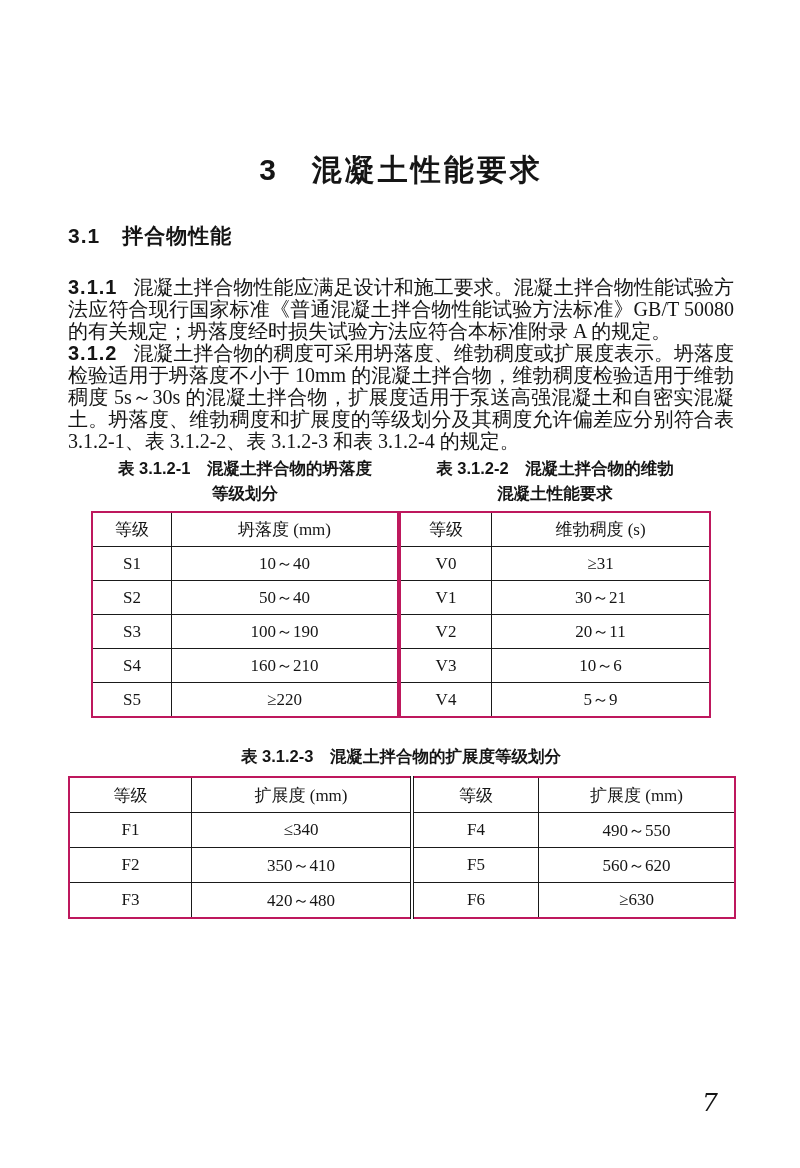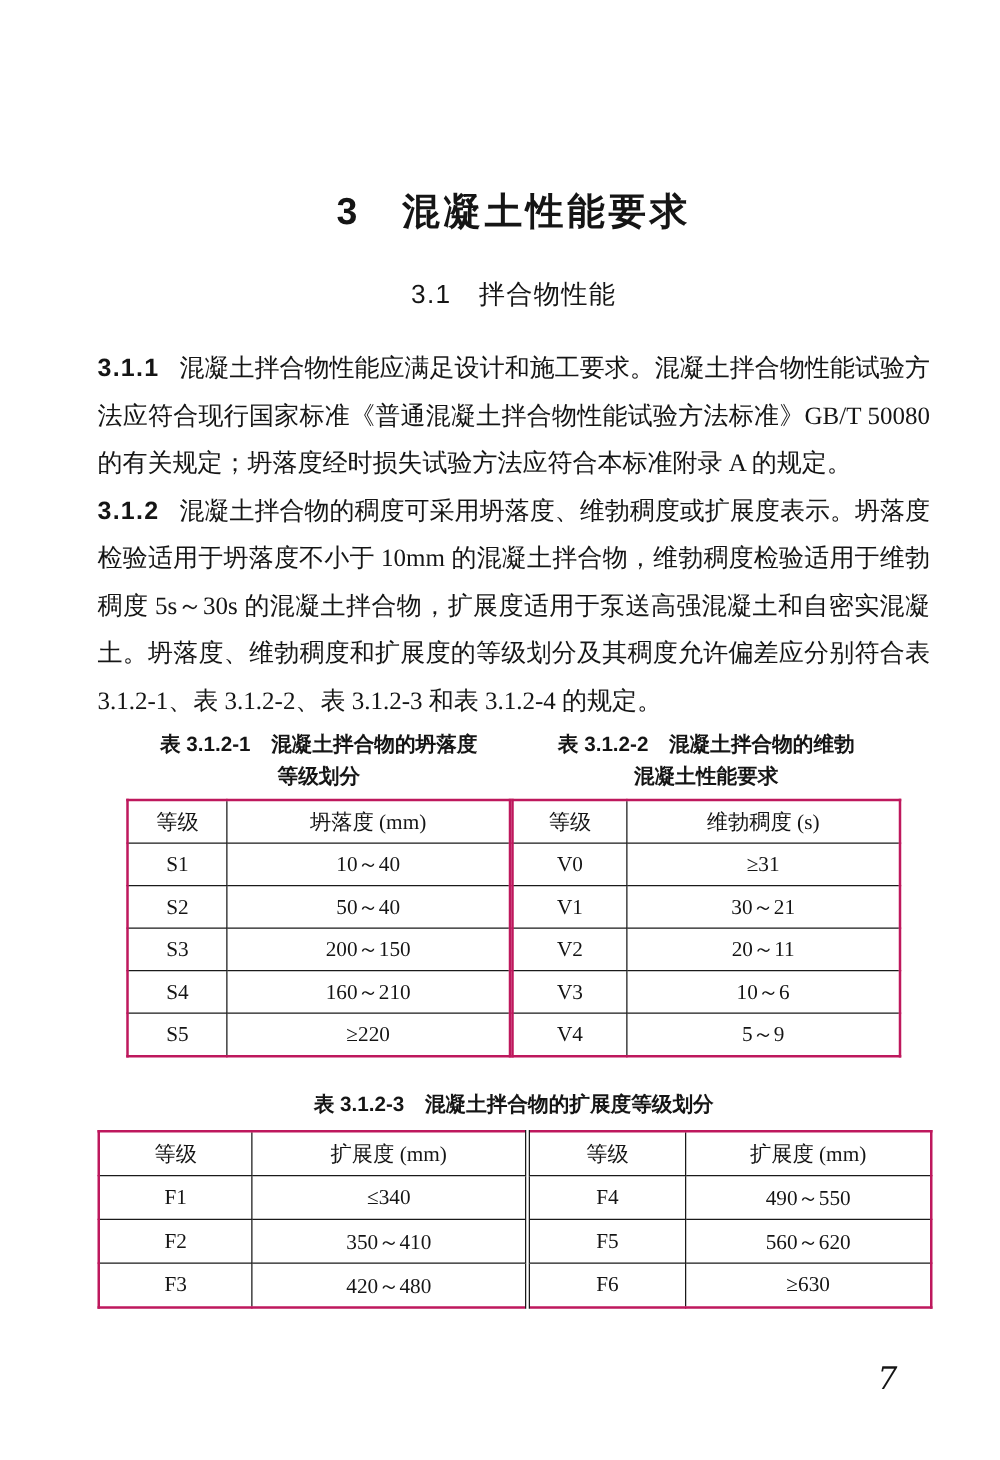--- a/index.html
+++ b/index.html
@@ -4,38 +4,37 @@
 <style>
   html,body{margin:0;padding:0;background:#ffffff;}
   .page{
     position:relative;
     width:800px;height:1168px;
     background:#ffffff;
     color:#151515;
     font-family:"Liberation Serif", serif;
     overflow:hidden;
   }
-  .content{position:absolute;left:78px;top:0;width:666px;}
+  .content{position:absolute;left:68px;top:0;width:666px;}
   h1.chapter-title{
     margin:150px 0 0 0;
     text-align:center;
     font-family:"Liberation Sans", sans-serif;
     font-size:30px;line-height:40px;
     font-weight:bold;letter-spacing:3px;
   }
   h2.section-heading{
     margin:32px 0 0 0;
-    text-align:center;
     font-family:"Liberation Sans", sans-serif;
     font-size:21px;line-height:28px;
-    font-weight:normal;letter-spacing:1px;
+    font-weight:bold;letter-spacing:1px;
   }
   p.body-para{
     margin:0;
-    font-size:20px;line-height:38px;
+    font-size:20px;line-height:22px;
     text-align:justify;
     text-justify:inter-ideograph;
   }
   p.body-para.first{margin-top:26px;}
   .pnum{
     font-family:"Liberation Sans", sans-serif;
     font-weight:bold;
     margin-right:16px;
     letter-spacing:1px;
   }
@@ -113,21 +112,21 @@
               <tr>
                 <td>S1</td>
                 <td>10～40</td>
               </tr>
               <tr>
                 <td>S2</td>
                 <td>50～40</td>
               </tr>
               <tr>
                 <td>S3</td>
-                <td>200～150</td>
+                <td>100～190</td>
               </tr>
               <tr>
                 <td>S4</td>
                 <td>160～210</td>
               </tr>
               <tr>
                 <td>S5</td>
                 <td>≥220</td>
               </tr>
             </tbody>

